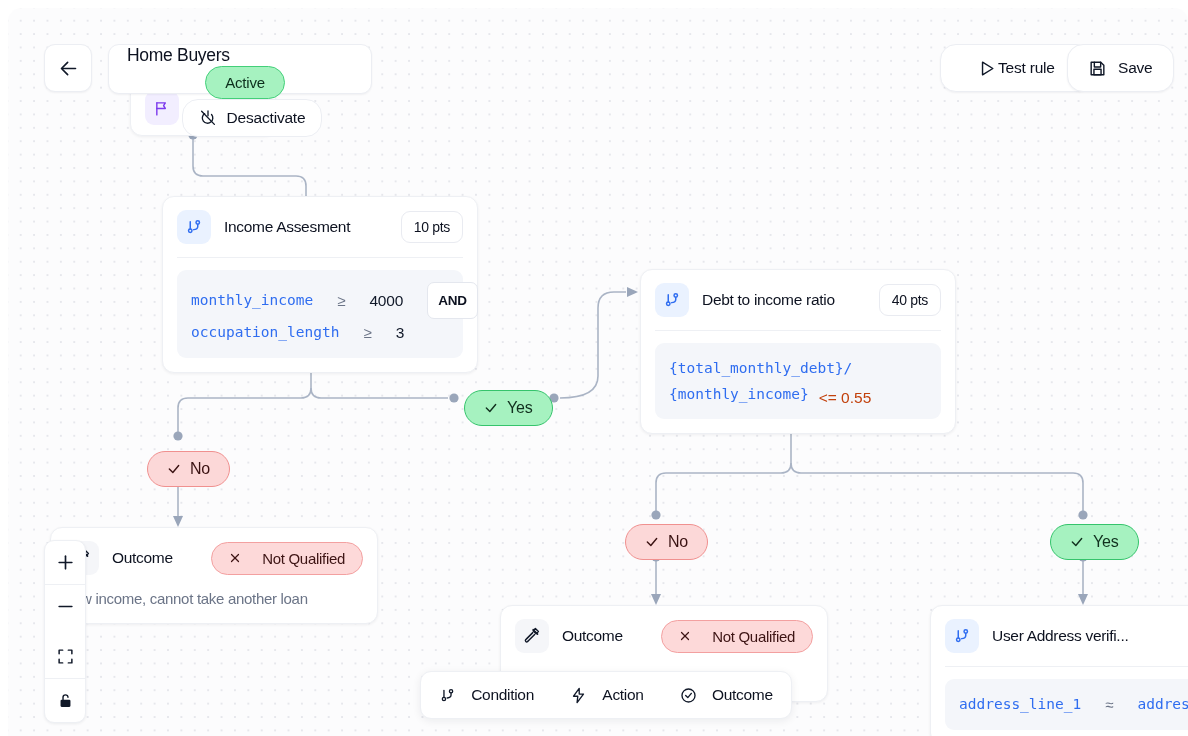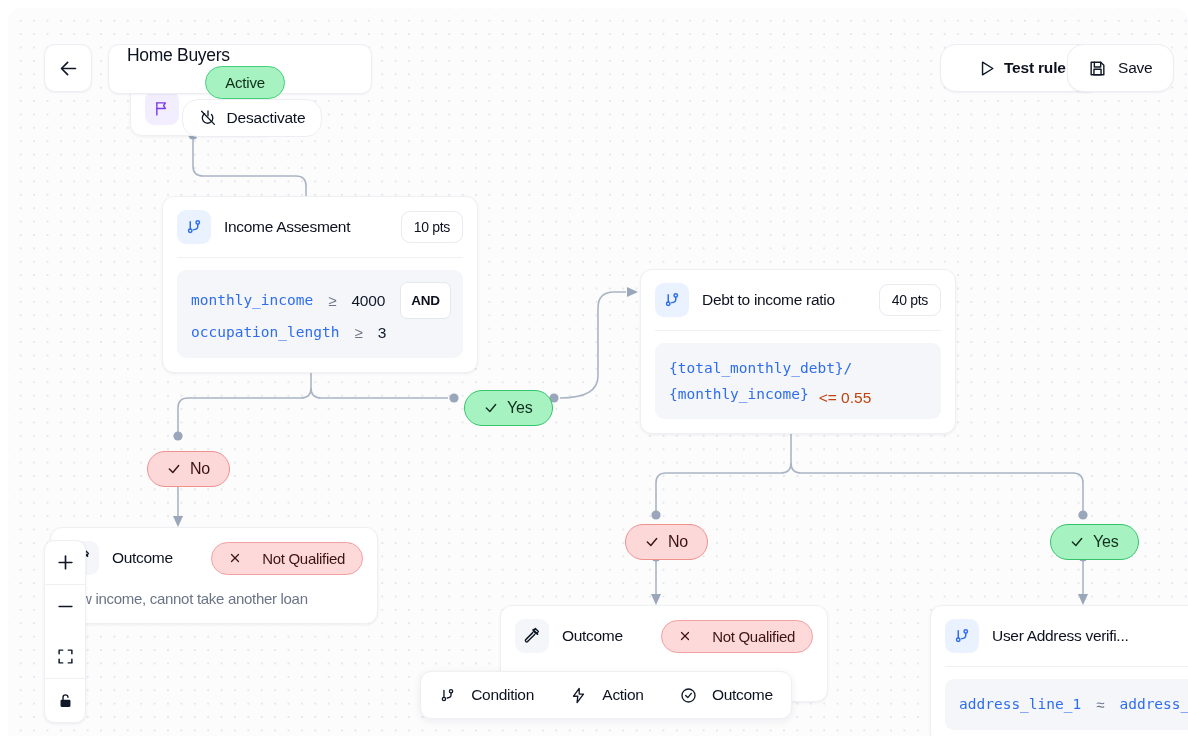--- a/index.html
+++ b/index.html
@@ -97,22 +97,22 @@
     border-radius: 16px;
     padding: 9px 16px;
     font-size: 15.5px;
     color: #0d1220;
     letter-spacing: -0.2px;
     cursor: pointer;
     white-space: nowrap;
   }
   #deactivate-btn { margin-left: 14px; height: 42px; }
 
-  #test-rule-btn { left: 932px; top: 36px; height: 48px; padding: 0 36px; gap: 8px;
-    box-shadow: 0 1px 2px rgba(16,24,40,.05); font-weight: bold; }
+  #test-rule-btn { left: 932px; top: 36px; height: 48px; padding: 0 36px; gap: 2px;
+    box-shadow: 0 1px 2px rgba(16,24,40,.05); }
   #save-btn { left: 1059px; top: 36px; height: 48px; padding: 4px 20px; gap: 11px;
     box-shadow: 0 1px 2px rgba(16,24,40,.05); }
 
   
   .node {
     position: absolute;
     background: #fff;
     border: 1px solid #eef0f4;
     border-radius: 12px;
     box-shadow: 0 1px 3px rgba(16,24,40,.06);
@@ -151,21 +151,21 @@
     background: #fff;
   }
   .node-divider { height: 1px; background: #eef0f4; margin: 0 14px; }
   .node-body { padding: 12px 14px 14px; }
   .cond-box {
     background: #f4f6fa;
     border-radius: 9px;
     padding: 12px 14px;
   }
   .cond-row {
-    display: flex; align-items: center; gap: 15px;
+    display: flex; align-items: center; gap: 24px;
     font-size: 15px;
     line-height: 27px;
     white-space: nowrap;
   }
   .cond-field {
     font-family: "DejaVu Sans Mono", "Liberation Mono", monospace;
     color: #2f6df0;
     font-size: 14.5px;
   }
   .cond-op { color: #6b7487; font-size: 15px; }

